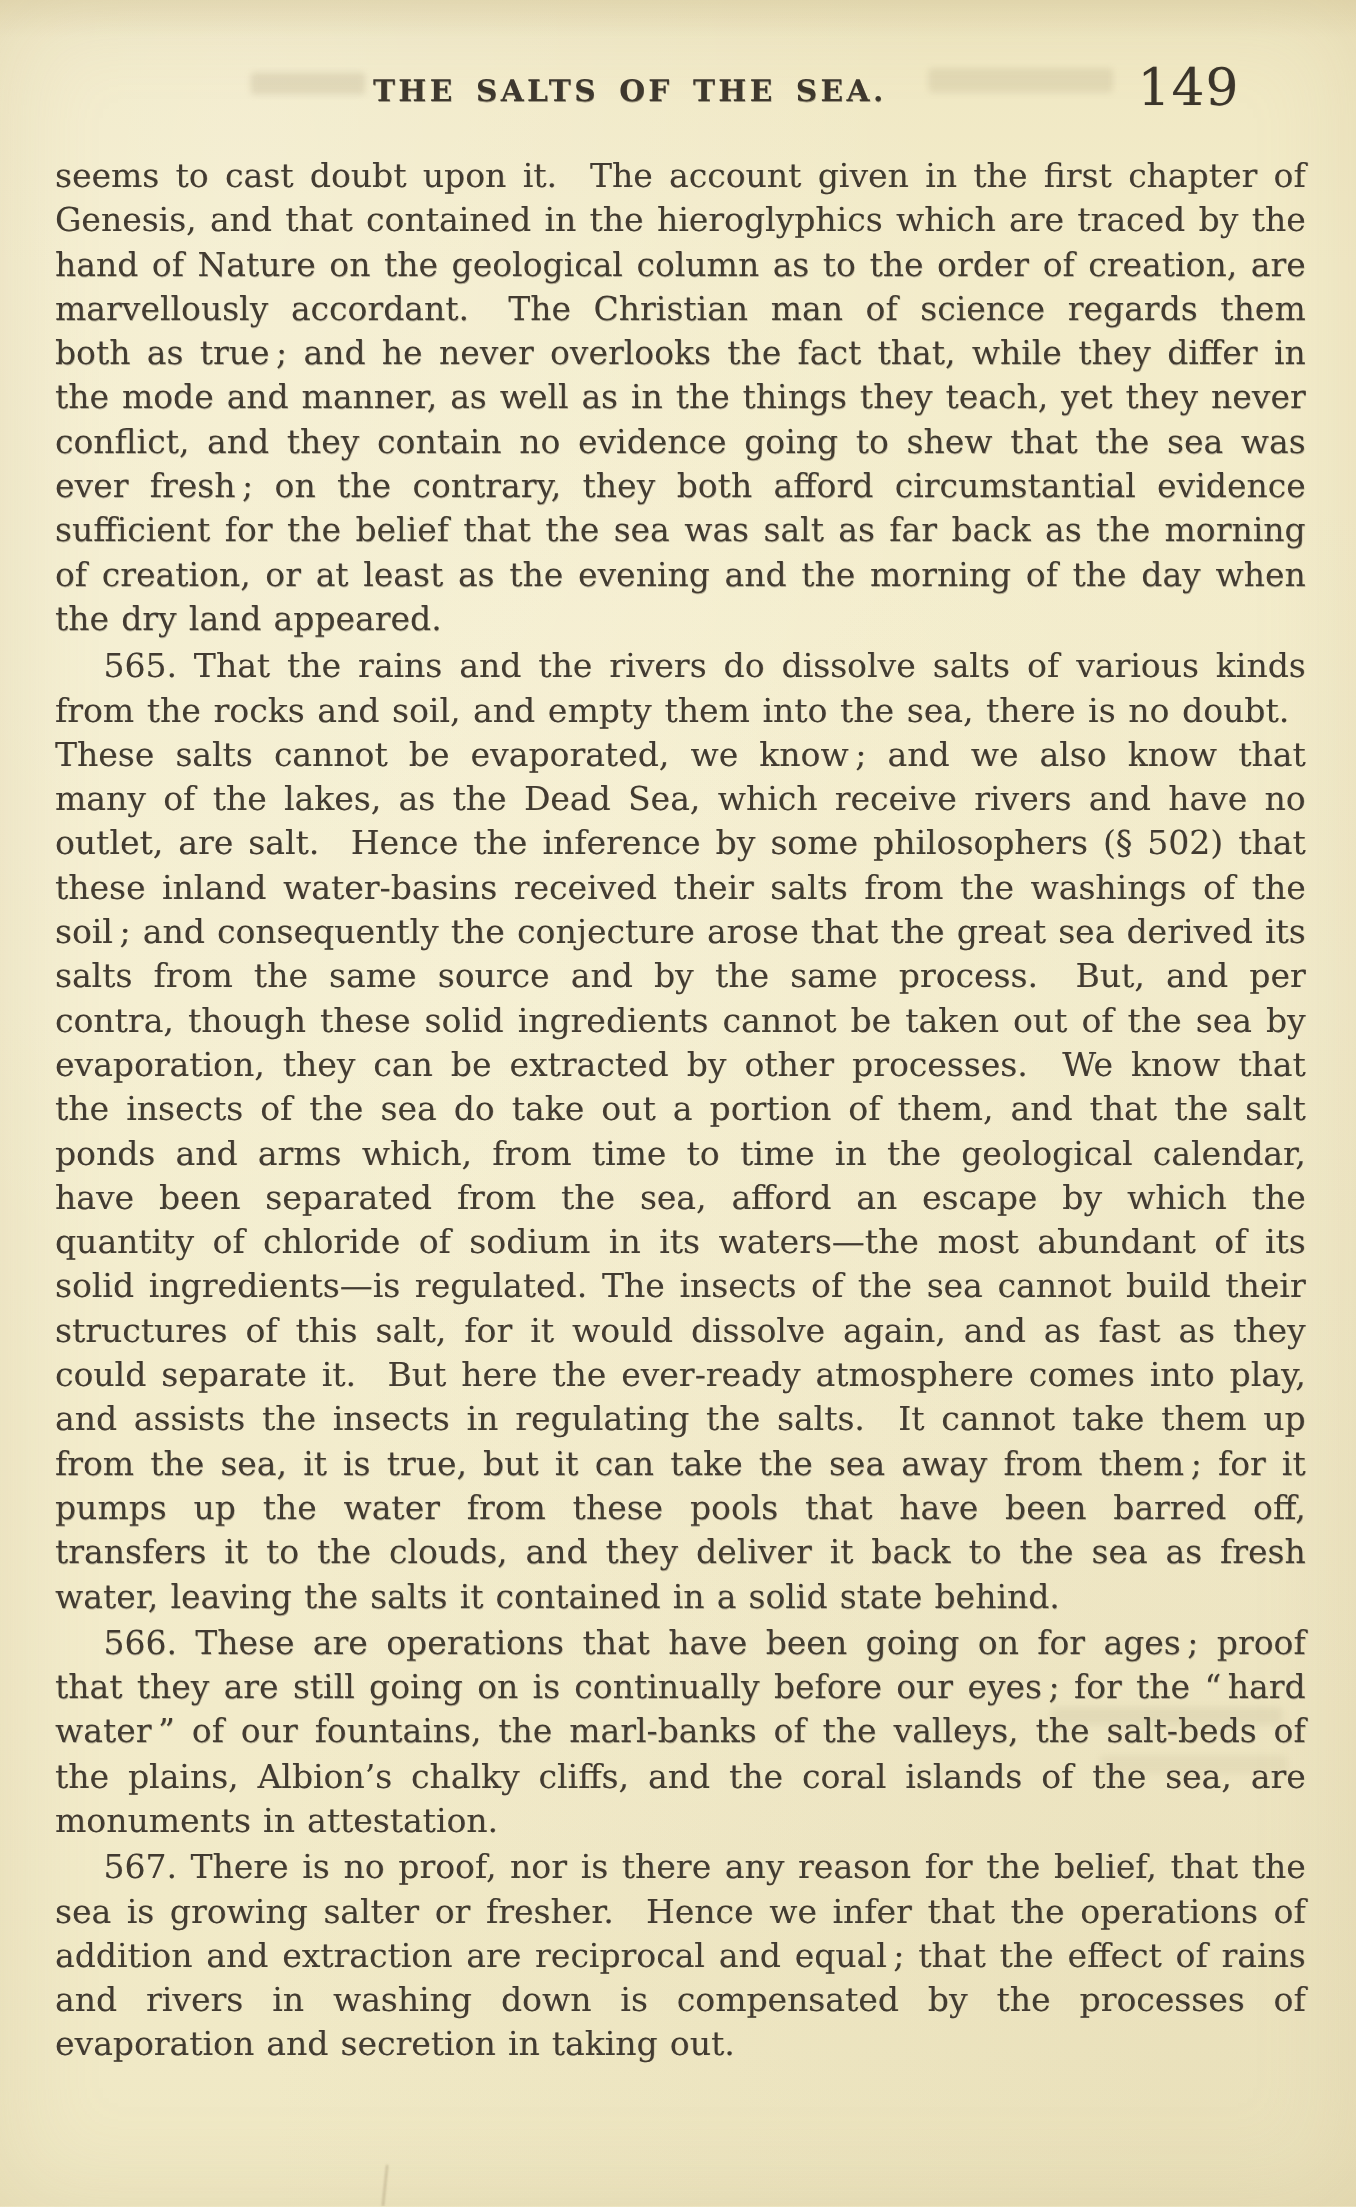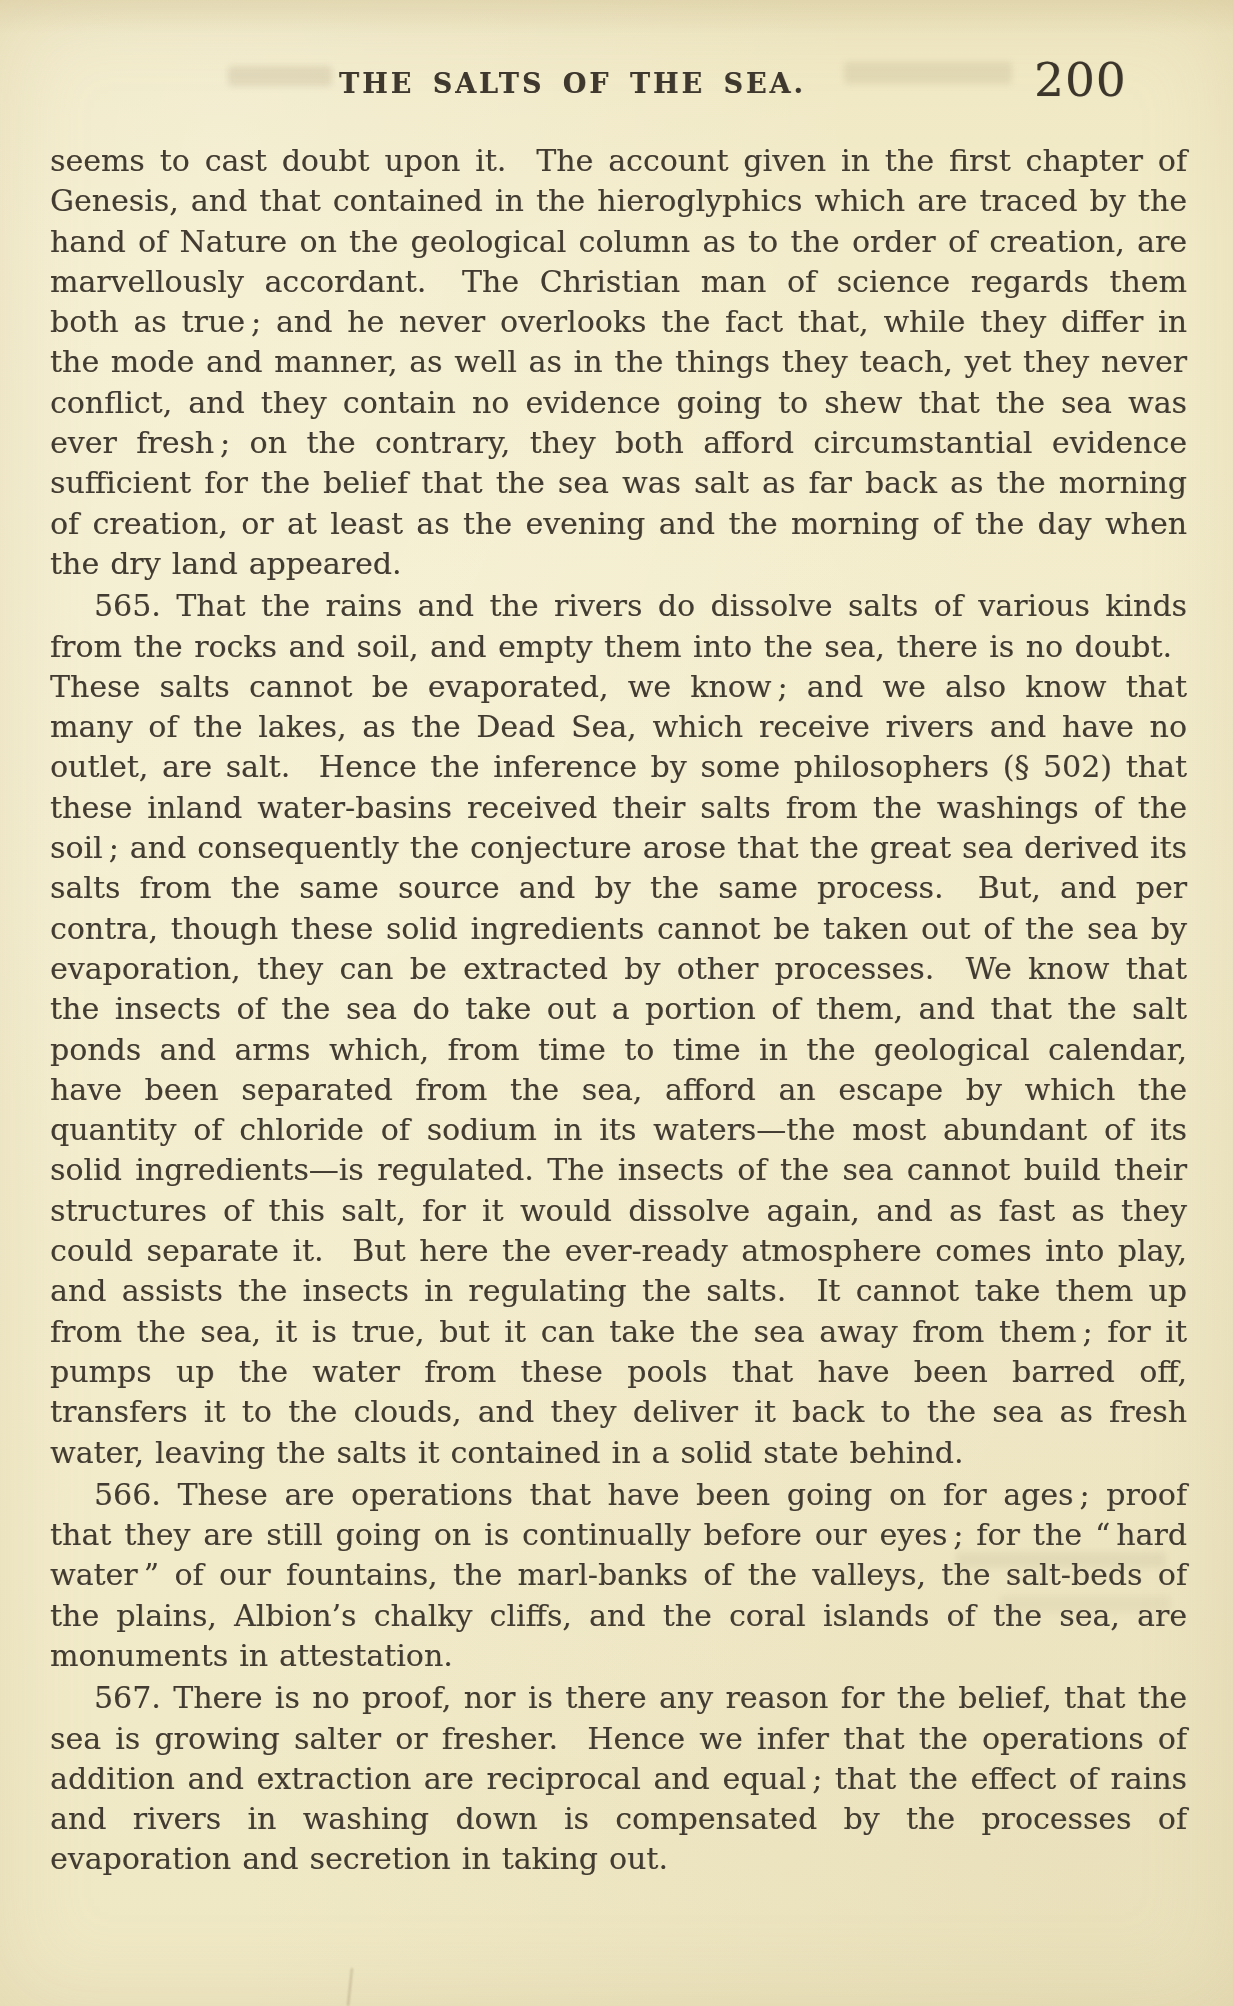--- a/index.html
+++ b/index.html
@@ -102,21 +102,21 @@
   <div class="ghost g1"></div>
   <div class="ghost g2"></div>
   <div class="ghost g3"></div>
   <div class="ghost g4"></div>
   <div class="crease"></div>
 
   <div class="running-head">
     <span class="title">THE SALTS OF THE SEA.</span>
   </div>
 
-  <div class="page-number">200</div>
+  <div class="page-number">149</div>
 
   <div class="body-text">
     <p class="first">seems to cast doubt upon it.  The account given in the first chapter of Genesis, and that contained in the hieroglyphics which are traced by the hand of Nature on the geological column as to the order of creation, are marvellously accordant.  The Christian man of science regards them both as true ; and he never overlooks the fact that, while they differ in the mode and manner, as well as in the things they teach, yet they never conflict, and they contain no evidence going to shew that the sea was ever fresh ; on the contrary, they both afford circumstantial evidence sufficient for the belief that the sea was salt as far back as the morning of creation, or at least as the evening and the morning of the day when the dry land appeared.</p>
     <p>565. That the rains and the rivers do dissolve salts of various kinds from the rocks and soil, and empty them into the sea, there is no doubt.  These salts cannot be evaporated, we know ; and we also know that many of the lakes, as the Dead Sea, which receive rivers and have no outlet, are salt.  Hence the inference by some philosophers (§ 502) that these inland water-basins received their salts from the washings of the soil ; and consequently the conjecture arose that the great sea derived its salts from the same source and by the same process.  But, and per contra, though these solid ingredients cannot be taken out of the sea by evaporation, they can be extracted by other processes.  We know that the insects of the sea do take out a portion of them, and that the salt ponds and arms which, from time to time in the geological calendar, have been separated from the sea, afford an escape by which the quantity of chloride of sodium in its waters—the most abundant of its solid ingredients—is regulated. The insects of the sea cannot build their structures of this salt, for it would dissolve again, and as fast as they could separate it.  But here the ever-ready atmosphere comes into play, and assists the insects in regulating the salts.  It cannot take them up from the sea, it is true, but it can take the sea away from them ; for it pumps up the water from these pools that have been barred off, transfers it to the clouds, and they deliver it back to the sea as fresh water, leaving the salts it contained in a solid state behind.</p>
     <p>566. These are operations that have been going on for ages ; proof that they are still going on is continually before our eyes ; for the “ hard water ” of our fountains, the marl-banks of the valleys, the salt-beds of the plains, Albion’s chalky cliffs, and the coral islands of the sea, are monuments in attestation.</p>
     <p>567. There is no proof, nor is there any reason for the belief, that the sea is growing salter or fresher.  Hence we infer that the operations of addition and extraction are reciprocal and equal ; that the effect of rains and rivers in washing down is compensated by the processes of evaporation and secretion in taking out.</p>
   </div>
 
 </div>
 

